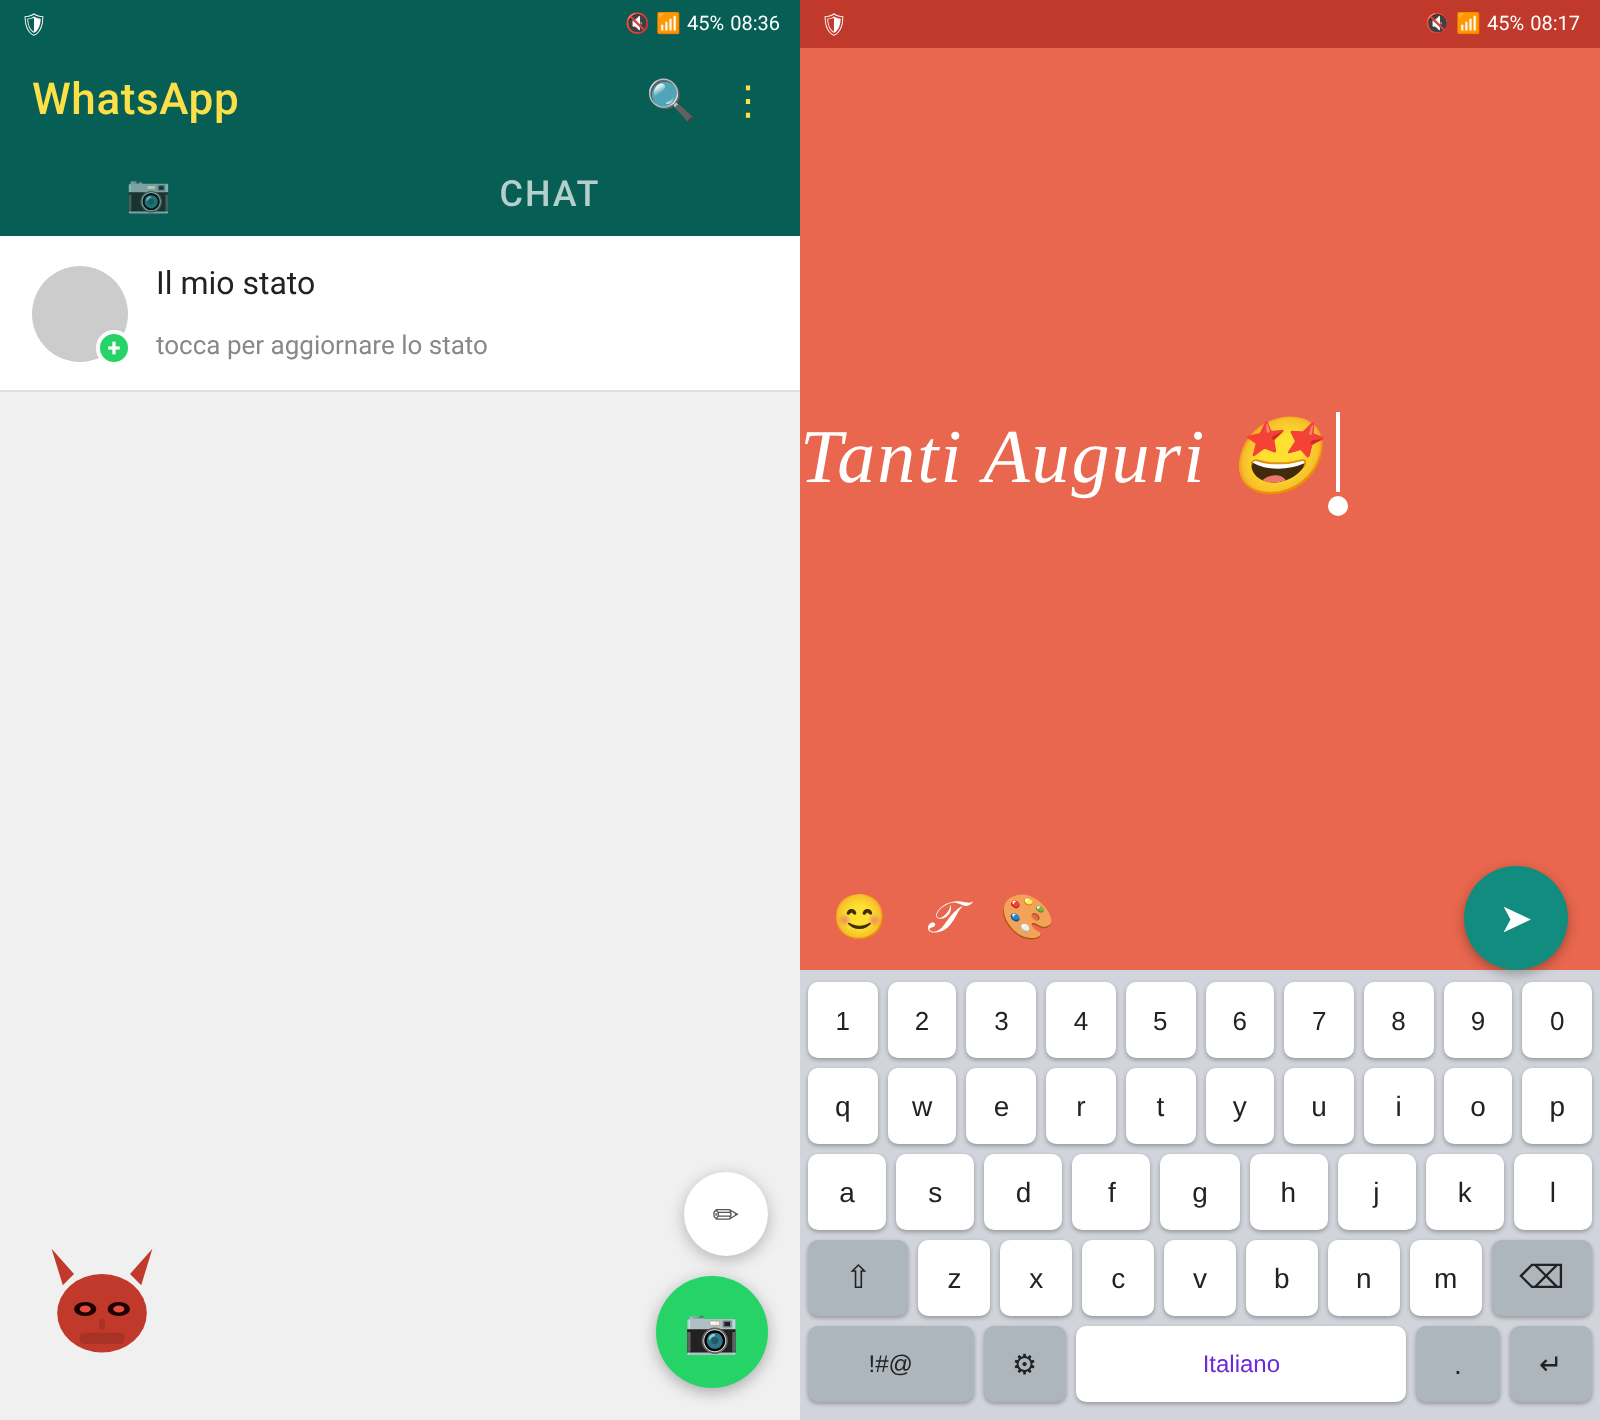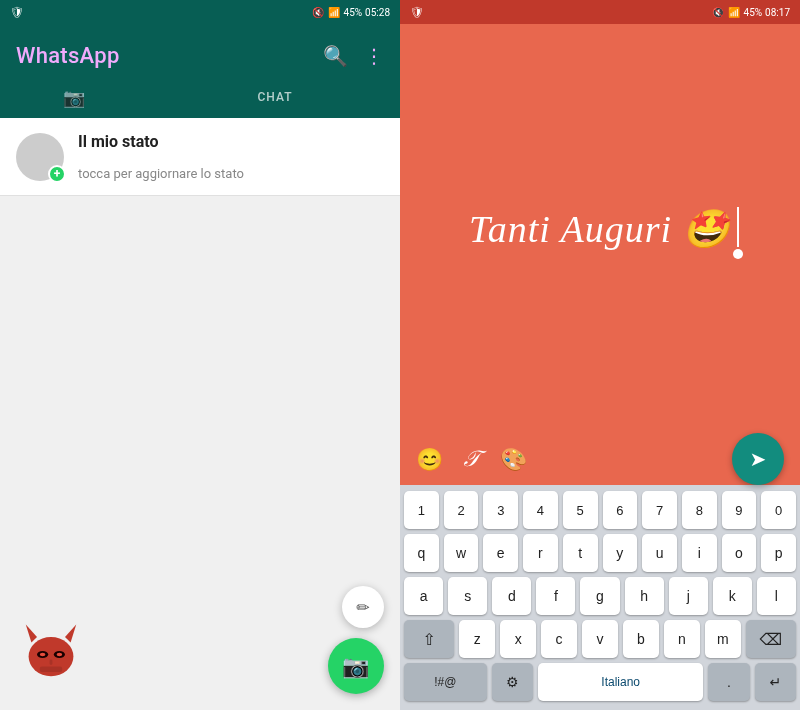--- a/index.html
+++ b/index.html
@@ -29,23 +29,23 @@
       justify-content: space-between;
       padding: 4px 10px;
       height: 24px;
       font-size: 11px;
     }
     .status-bar-left .left-icons { display: flex; align-items: center; gap: 4px; }
     .status-bar-left .right-icons { display: flex; align-items: center; gap: 3px; font-size: 10px; }
 
     .whatsapp-header {
       background: #075e54;
-      color: #f0abfc;
-      display: flex;
-      align-items: flex-end;
+      color: #fde047;
+      display: flex;
+      align-items: center;
       justify-content: space-between;
       padding: 8px 16px;
       height: 52px;
     }
     .whatsapp-title {
       font-size: 22px;
       font-weight: 500;
       letter-spacing: 0.3px;
     }
     .whatsapp-header-icons { display: flex; gap: 16px; align-items: center; }
@@ -55,21 +55,21 @@
       background: #075e54;
       display: flex;
       align-items: center;
       height: 42px;
       border-bottom: none;
     }
     .tab-item {
       flex: 1;
       text-align: center;
       color: rgba(255,255,255,0.7);
-      font-size: 12px;
+      font-size: 18px;
       font-weight: 500;
       letter-spacing: 1px;
       padding: 12px 0;
       cursor: pointer;
       position: relative;
       text-transform: uppercase;
     }
     .tab-item.active {
       color: white;
     }
@@ -121,21 +121,21 @@
       display: flex;
       align-items: center;
       justify-content: center;
       color: white;
       font-size: 12px;
       font-weight: bold;
       border: 2px solid white;
     }
     .stato-info-title {
       font-size: 16px;
-      font-weight: 700;
+      font-weight: 400;
       color: #222;
       margin-bottom: 15px;
     }
     .stato-info-sub {
       font-size: 13px;
       color: #888;
     }
 
     .grey-area {
       background: #f0f0f0;
@@ -209,21 +209,21 @@
       font-size: 11px;
     }
     .status-bar-right .left-icons { display: flex; align-items: center; gap: 4px; }
     .status-bar-right .right-icons { display: flex; align-items: center; gap: 3px; font-size: 10px; }
 
     .story-canvas {
       background: #e8674e;
       flex: 1;
       display: flex;
       flex-direction: column;
-      align-items: center;
+      align-items: flex-start;
       justify-content: center;
       position: relative;
     }
     .story-text {
       font-family: Georgia, 'Times New Roman', serif;
       font-size: 38px;
       color: white;
       font-style: italic;
       font-weight: 400;
       letter-spacing: 1px;
@@ -312,37 +312,37 @@
       flex: 1;
       font-family: Arial, sans-serif;
       font-weight: 400;
       user-select: none;
     }
     .key.dark {
       background: #adb5bd;
       color: #222;
     }
     .key.wide { flex: 2; font-size: 12px; }
-    .key.space { flex: 4; font-size: 12px; color: #0c4a6e; }
+    .key.space { flex: 4; font-size: 12px; color: #6d28d9; }
     .key.num-key { font-size: 13px; flex: 1; min-width: 28px; }
   </style>
 </head>
 <body>
 
 <div class="left-panel">
 
   <div class="status-bar-left">
     <div class="left-icons">
       <span>🛡</span>
     </div>
     <div class="right-icons">
       <span>🔇</span>
       <span>📶</span>
       <span>45%</span>
-      <span>05:28</span>
+      <span>08:36</span>
     </div>
   </div>
 
   <div class="whatsapp-header">
     <span class="whatsapp-title">WhatsApp</span>
     <div class="whatsapp-header-icons">
       <span>🔍</span>
       <span>⋮</span>
     </div>
   </div>

